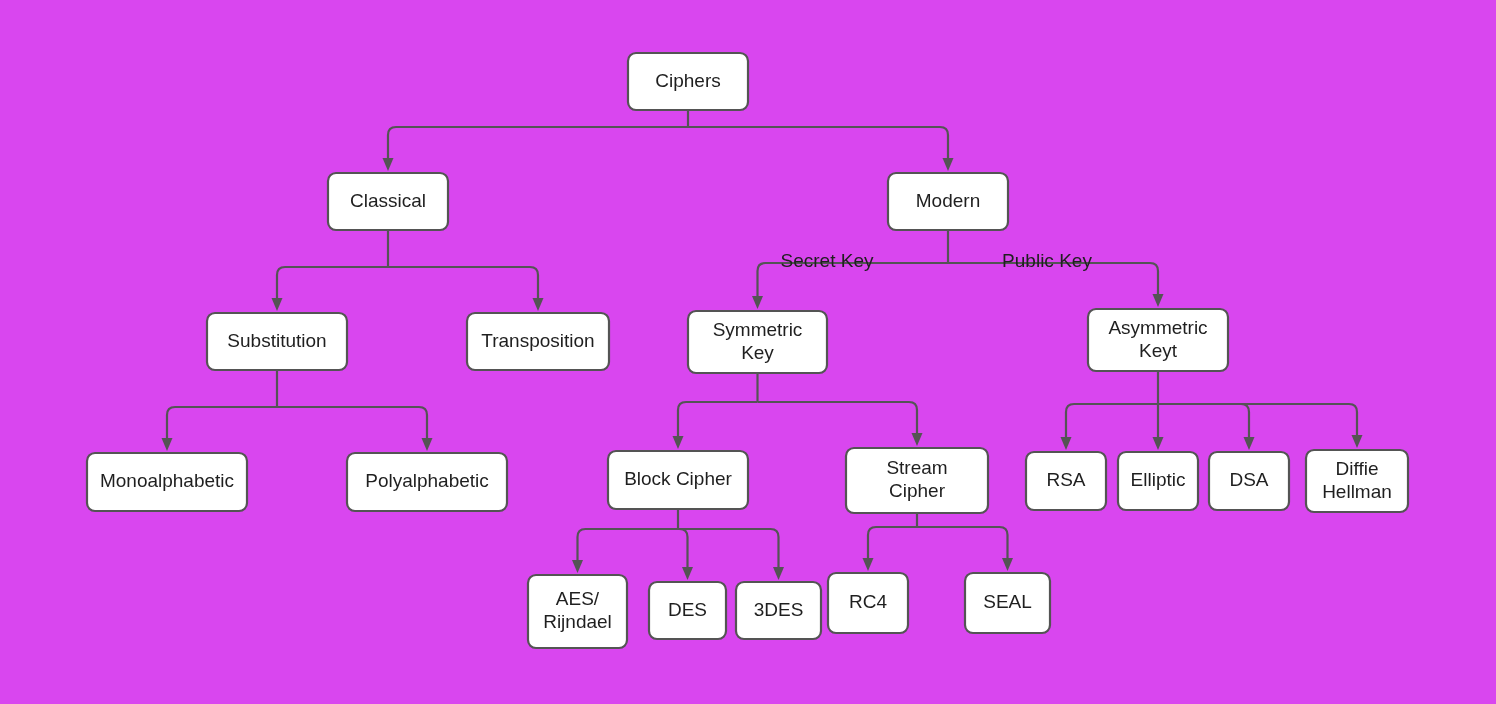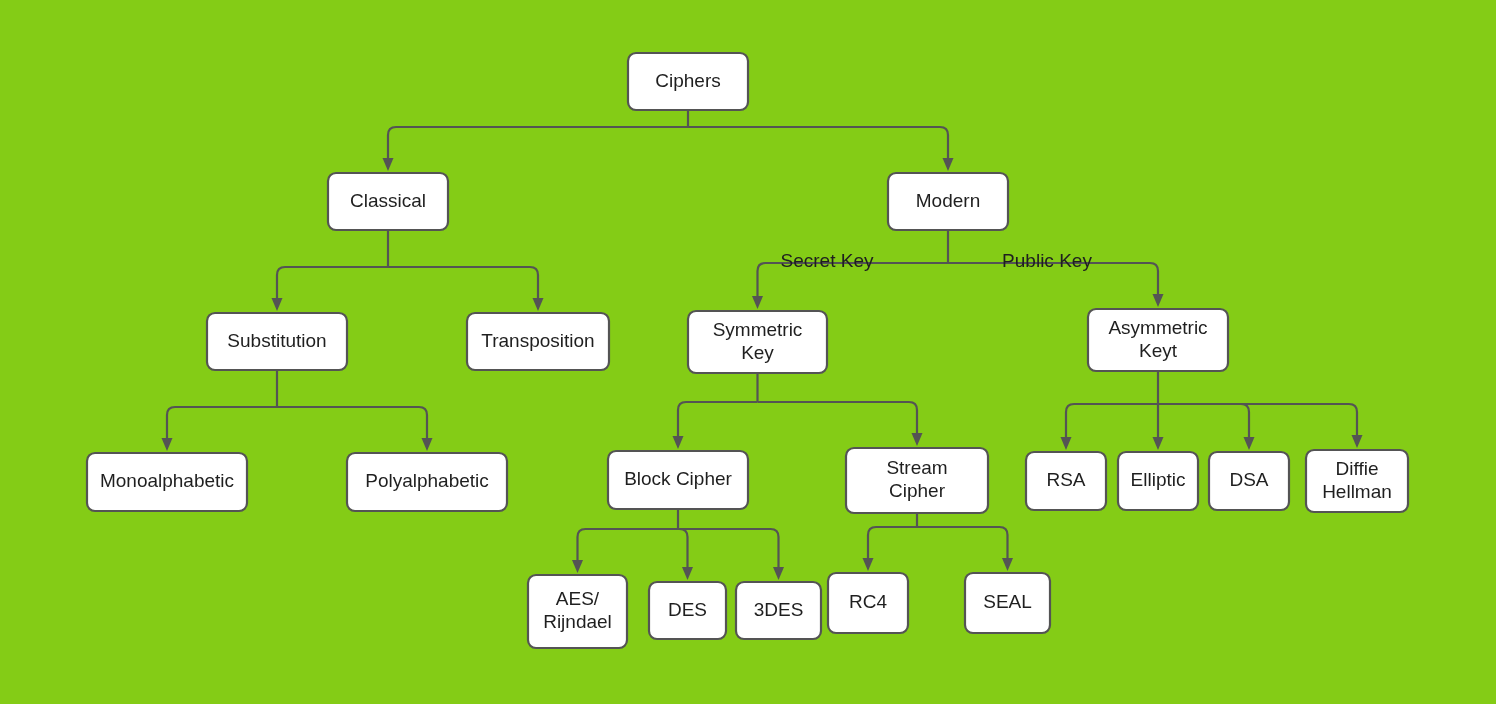--- a/index.html
+++ b/index.html
@@ -12,21 +12,21 @@
     width: 1496px;
     height: 704px;
     overflow: hidden;
     font-family: "Liberation Sans", sans-serif;
     color: #1f1f1f;
   }
   #diagram-root {
     position: relative;
     width: 1496px;
     height: 704px;
-    background: #84cc16;
+    background: #d946ef;
   }
   svg#diagram-canvas {
     position: absolute;
     top: 0;
     left: 0;
     width: 1496px;
     height: 704px;
     display: block;
   }
   .node-box {

